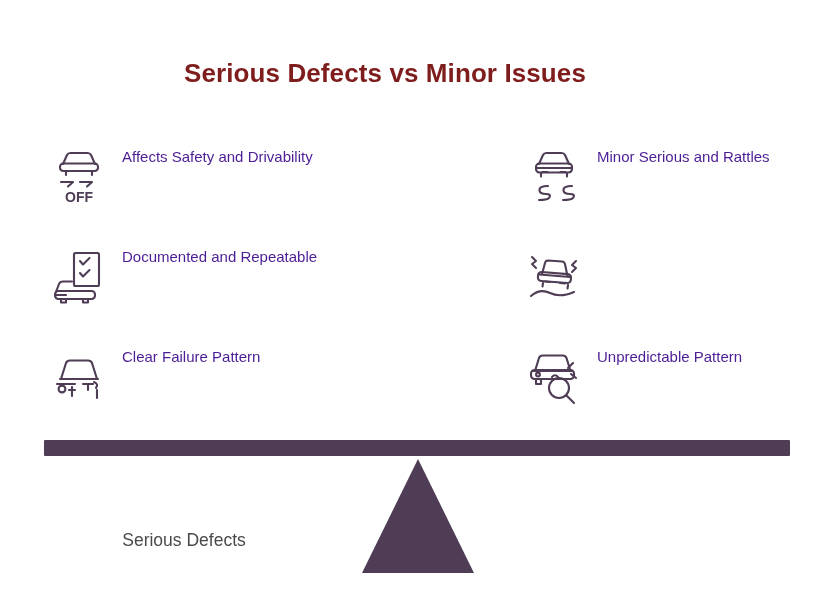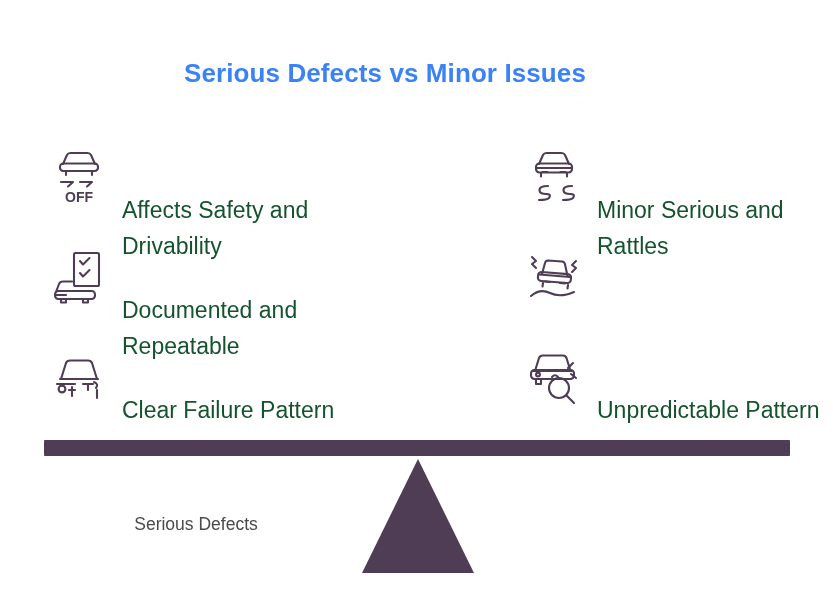--- a/index.html
+++ b/index.html
@@ -23,21 +23,21 @@
 
   
   .title {
     position: absolute;
     top: 58px;
     left: 0;
     width: 770px;
     text-align: center;
     font-size: 26px;
     font-weight: bold;
-    color: #3b82f6;
+    color: #7f1d1d;
     letter-spacing: 0.1px;
   }
 
   
   .column {
     position: absolute;
     top: 142px;
     width: 330px;
   }
   .column-left  { left: 50px; }
@@ -57,26 +57,25 @@
     display: flex;
     align-items: flex-end;
     justify-content: center;
     padding-top: 2px;
   }
   .feature-icon svg {
     display: block;
   }
 
   .feature-label {
-    font-size: 23px;
+    font-size: 15px;
     line-height: 1.55;
-    color: #14532d;
+    color: #4c1d95;
     padding-top: 3px;
     max-width: 250px;
-    margin-top: 48px;
   }
 
   
   .balance-bar {
     position: absolute;
     left: 44px;
     top: 440px;
     width: 746px;
     height: 16px;
     background: #4e3d55;
@@ -97,21 +96,21 @@
 
   
   .side-label {
     position: absolute;
     top: 514px;
     font-size: 17.5px;
     color: #4a4a4a;
     text-align: center;
     width: 240px;
   }
-  .side-label-left  { left: 76px; }
+  .side-label-left  { left: 64px; margin-top: 16px; }
   .side-label-right { left: 540px; }
 </style>
 </head>
 <body>
 
 <div class="infographic">
 
   <div class="title">Serious Defects vs Minor Issues</div>
 
   <div class="column column-left">

